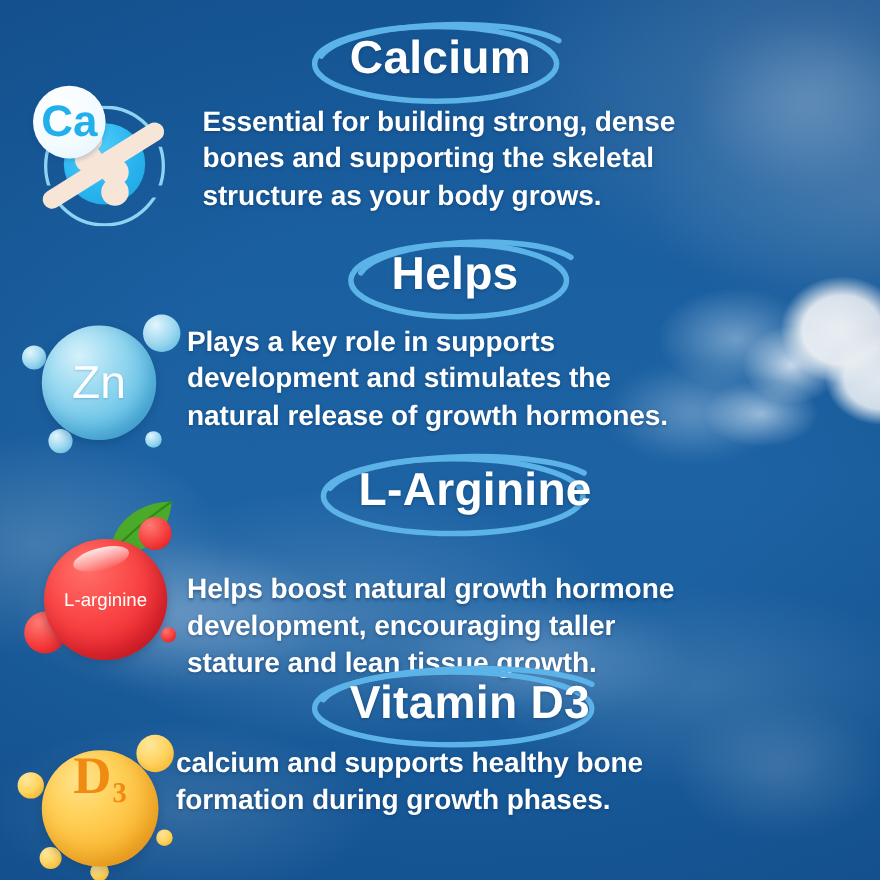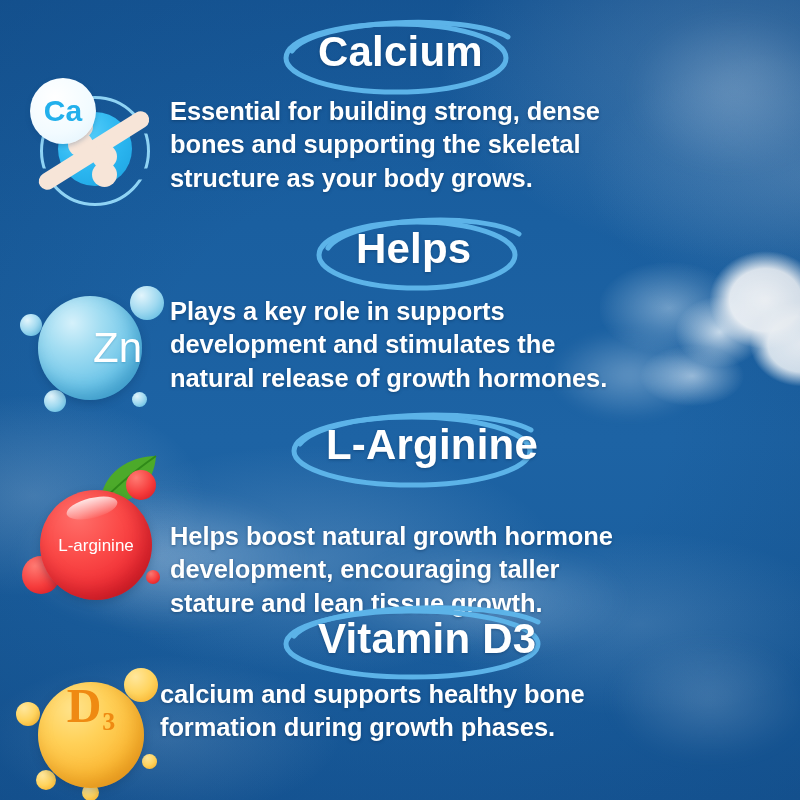--- a/index.html
+++ b/index.html
@@ -145,39 +145,39 @@
     background: radial-gradient(circle at 36% 30%, #5ad0fb 0%, #2bb6f0 52%, #1ba1e0 100%);
   }
   .ca-bubble {
     position: absolute; left: 12px; top: 6px;
     width: 66px; height: 66px; border-radius: 50%;
     background: radial-gradient(circle at 38% 30%, #ffffff 0%, #f2fbff 58%, #dff2fd 100%);
     box-shadow: 0 2px 5px rgba(10,60,110,0.25);
     display: flex; align-items: center; justify-content: center;
   }
   .ca-bubble span {
-    color: #22b0ec; font-weight: bold; font-size: 30px;
+    color: #22b0ec; font-weight: bold; font-size: 40px;
     font-family: "Liberation Sans", sans-serif; line-height: 1;
   }
   .bone {
     position: absolute;
     background: #f7e5d8;
     border-radius: 9px;
   }
 
   
   .sphere {
     position: absolute;
     border-radius: 50%;
   }
   .zn-main {
     left: 26px; top: 24px; width: 104px; height: 104px;
     background: radial-gradient(circle at 33% 26%, #d5f1fb 0%, #a2ddf2 28%, #6fc6e9 62%, #3ea8d8 100%);
     box-shadow: inset -6px -8px 16px rgba(20,110,160,0.35), 0 3px 8px rgba(8,45,85,0.25);
-    display: flex; align-items: center; justify-content: flex-end;
+    display: flex; align-items: center; justify-content: center;
   }
   .zn-main span {
     color: #ffffff; font-size: 42px; font-weight: 500; line-height: 1;
     font-family: "Liberation Sans", sans-serif;
     text-shadow: 0 1px 2px rgba(30,120,170,0.35);
   }
   .zn-b1 { left: 118px; top: 14px; width: 34px; height: 34px;
     background: radial-gradient(circle at 34% 28%, #e2f5fc 0%, #9fd9f0 50%, #4fb3dd 100%); }
   .zn-b2 { left: 8px; top: 42px; width: 22px; height: 22px;
     background: radial-gradient(circle at 34% 28%, #e2f5fc 0%, #9fd9f0 50%, #4fb3dd 100%); }
@@ -271,21 +271,21 @@
         <div class="bone" style="left:50px; top:42px; width:25px; height:25px; border-radius:50%;"></div>
         <div class="bone" style="left:50px; top:60px; width:25px; height:25px; border-radius:50%;"></div>
         <div class="bone" style="left:16px; top:84px; width:80px; height:17px; transform:rotate(-32deg);"></div>
         <div class="bone" style="left:74px; top:72px; width:25px; height:25px; border-radius:50%;"></div>
         <div class="bone" style="left:74px; top:90px; width:25px; height:25px; border-radius:50%;"></div>
         <div class="ca-bubble">
           <span>Ca</span>
         </div>
       </div>
 
-      <div class="body-text" style="left:170px; top:95px;">
+      <div class="body-text" style="left:184px; top:95px;">
         <div>Essential for building strong, dense</div>
         <div>bones and supporting the skeletal</div>
         <div>structure as your body grows.</div>
       </div>
     </div>
 
     <div class="section">
 
       <div class="headline-wrap" style="left:330px; top:222px;">
         <svg class="ellipse-svg" width="230" height="90" viewBox="0 0 230 90">

